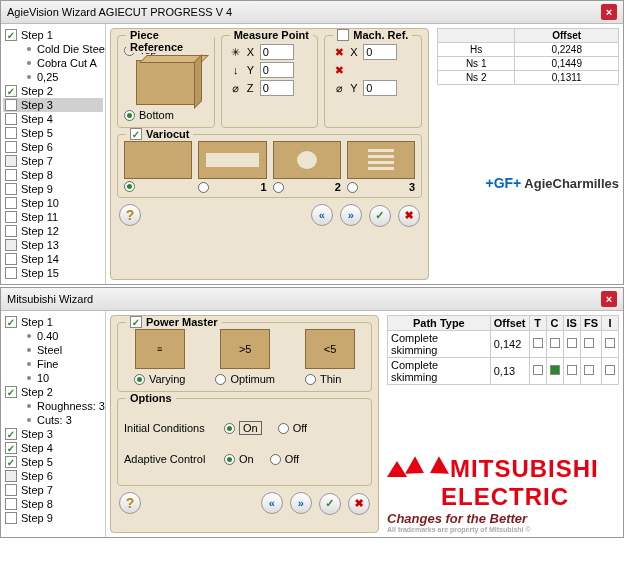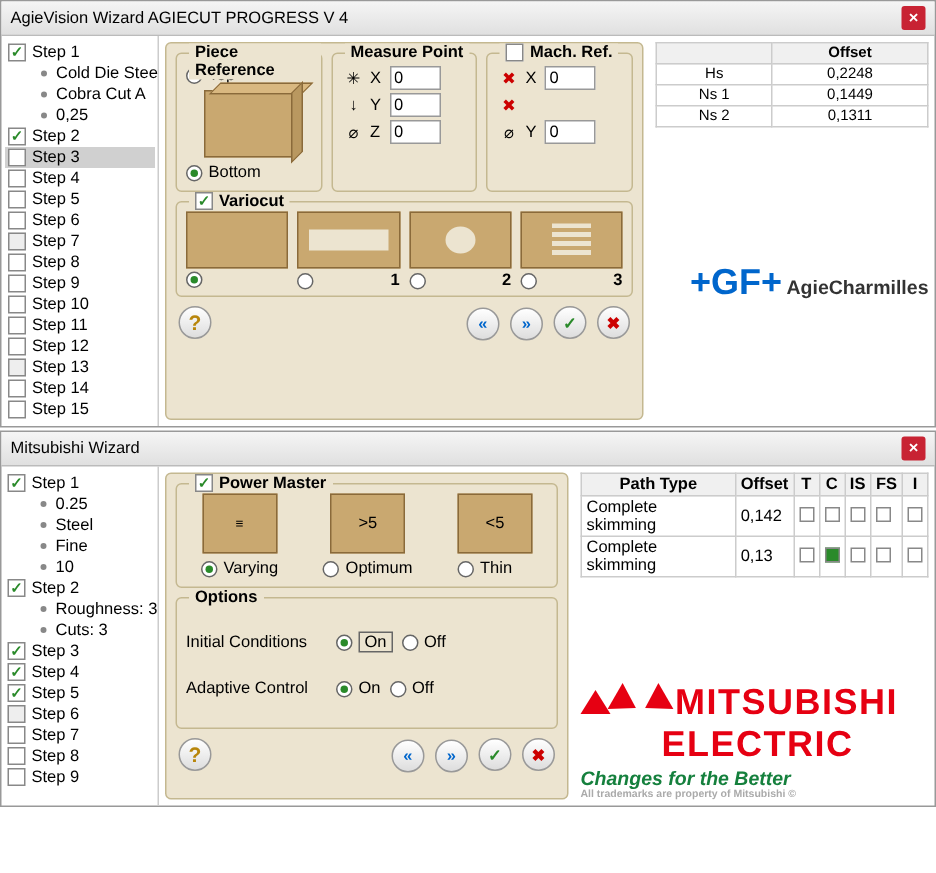--- a/index.html
+++ b/index.html
@@ -42,38 +42,38 @@
 .vario-ctrl { display: flex; align-items: center; justify-content: space-between; }
 .vnum { font-weight: bold; }
 .btn-row { display: flex; justify-content: space-between; align-items: center; margin-top: 4px; }
 .rbtn { width: 22px; height: 22px; border-radius: 50%; border: 1px solid #999; background: linear-gradient(#fff,#ddd); display: inline-flex; align-items: center; justify-content: center; cursor: pointer; margin: 0 2px; font-weight: bold; }
 .help { color: #b8860b; font-size: 14px; }
 .right-col { width: 190px; padding: 4px; }
 .offset-tbl { width: 100%; border-collapse: collapse; }
 .offset-tbl th, .offset-tbl td { border: 1px solid #ccc; padding: 1px 4px; text-align: center; font-size: 10px; }
 .offset-tbl th { background: #f0f0f0; }
 .brand { margin-top: 8px; text-align: right; font-weight: bold; }
-.gf { color: #0066cc; font-size: 24px; font-weight: bold; }
+.gf { color: #0066cc; font-size: 14px; font-weight: bold; }
 .agie { color: #333; font-size: 13px; }
 .pm-row { display: flex; gap: 10px; justify-content: space-around; }
 .pm-item { text-align: center; }
 .pm-pic { width: 50px; height: 40px; background: #c9a870; border: 1px solid #8a6a3a; margin: 0 auto 4px; position: relative; display: flex; align-items: center; justify-content: center; font-size: 9px; }
 .opt-row { display: flex; align-items: center; margin: 14px 0; }
 .opt-lbl { width: 100px; }
-.opt-onoff { display: flex; gap: 6px; }
+.opt-onoff { display: flex; gap: 16px; }
 .path-tbl { width: 100%; border-collapse: collapse; font-size: 10px; }
 .path-tbl th, .path-tbl td { border: 1px solid #ccc; padding: 1px 3px; }
 .path-tbl th { background: #f0f0f0; text-align: center; }
 .ck { width: 10px; height: 10px; border: 1px solid #888; display: inline-block; }
 .ck.on { background: #2a8a2a; }
 .mitsu { color: #e60012; font-family: Arial; }
 .mitsu-logo { display: inline-block; }
 .mitsu-tri { width: 0; height: 0; border-left: 10px solid transparent; border-right: 10px solid transparent; border-bottom: 16px solid #e60012; display: inline-block; }
 .mitsu-name { font-size: 24px; font-weight: bold; letter-spacing: 1px; }
-.mitsu-sub { font-style: italic; color: #15803d; font-size: 13px; }
+.mitsu-sub { font-style: italic; color: #7f1d1d; font-size: 13px; }
 .mitsu-fine { font-size: 7px; color: #aaa; }
 .sel-box { border: 1px solid #666; padding: 0 3px; }
 .right-col2 { width: 240px; padding: 4px; }
 </style>
 </head>
 <body>
 
 <div class="window">
   <div class="titlebar">
     <span>AgieVision Wizard AGIECUT PROGRESS V 4</span>
@@ -289,21 +289,21 @@
     <div class="close-btn">×</div>
   </div>
   <div class="window-body">
     <div class="tree">
       <div class="tree-item">
           <span class="chk checked"></span>
           <span>Step 1</span>
         </div>
       <div class="tree-item indent">
           <span class="dot"></span>
-          <span>0.25</span>
+          <span>0.40</span>
         </div>
       <div class="tree-item indent">
           <span class="dot"></span>
           <span>Steel</span>
         </div>
       <div class="tree-item indent">
           <span class="dot"></span>
           <span>Fine</span>
         </div>
       <div class="tree-item indent">

